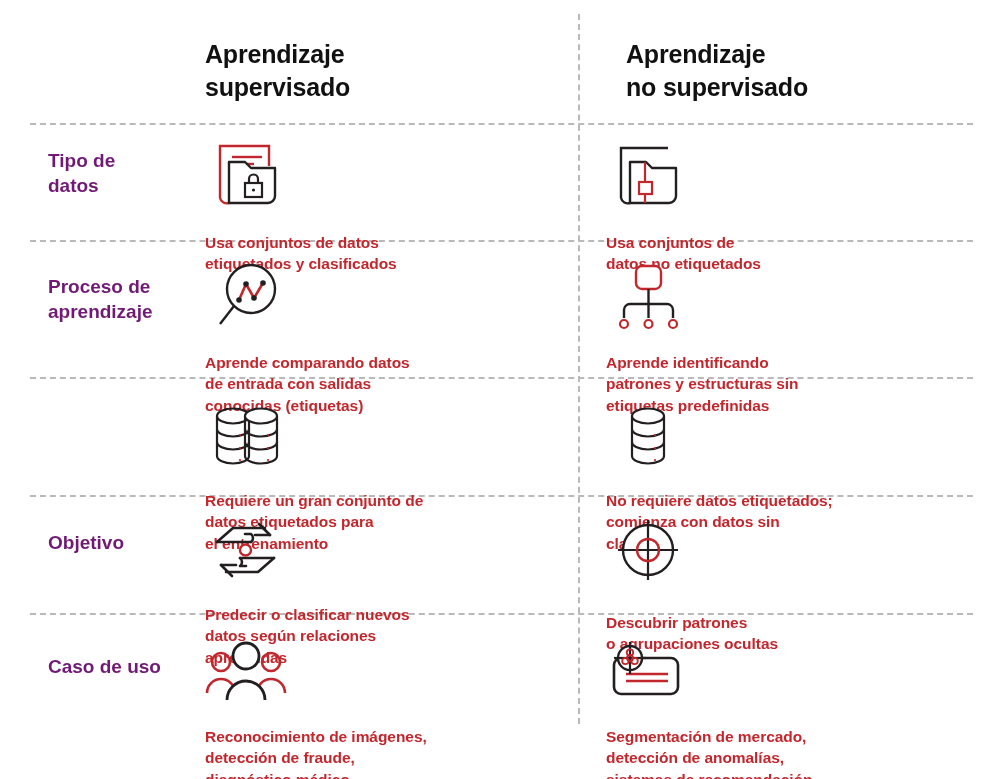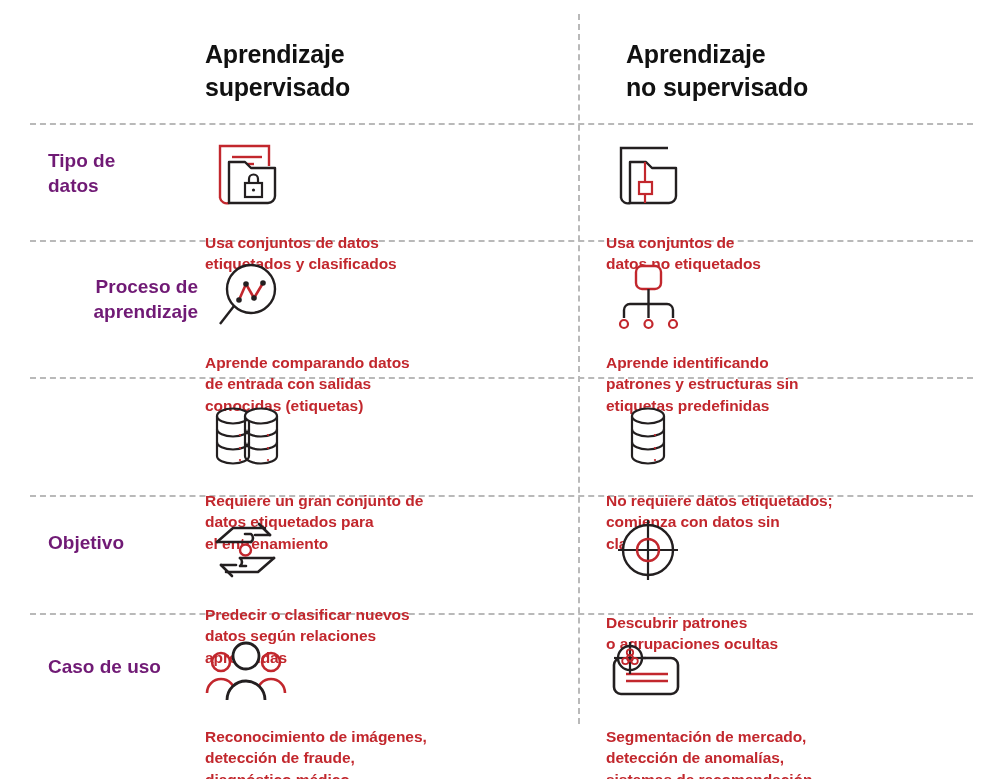--- a/index.html
+++ b/index.html
@@ -106,21 +106,21 @@
   }
 
   
   #row-0 { top: 126px; height: 112px; }
   #row-1 { top: 242px; height: 134px; }
   #row-2 { top: 380px; height: 114px; }
   #row-3 { top: 498px; height: 114px; padding-left: 20px; }
   #row-4 { top: 616px; height: 118px; }
 
   #row-0 .row-label { top: 22px; }
-  #row-1 .row-label { top: 32px; text-align: right; }
+  #row-1 .row-label { top: 32px; }
   #row-2 .row-label { top: 22px; }
   #row-3 .row-label { top: 32px; }
   #row-4 .row-label { top: 38px; }
 
   #row-0 .cell { top: 12px; }
   #row-1 .cell { top: 18px; }
   #row-2 .cell { top: 18px; }
   #row-3 .cell { top: 14px; }
   #row-4 .cell { top: 18px; }
 

